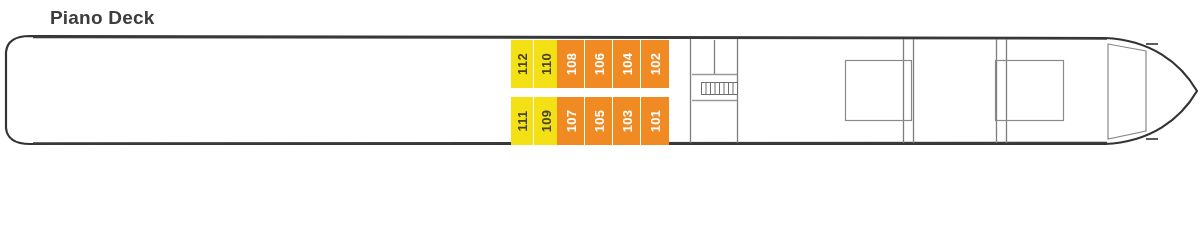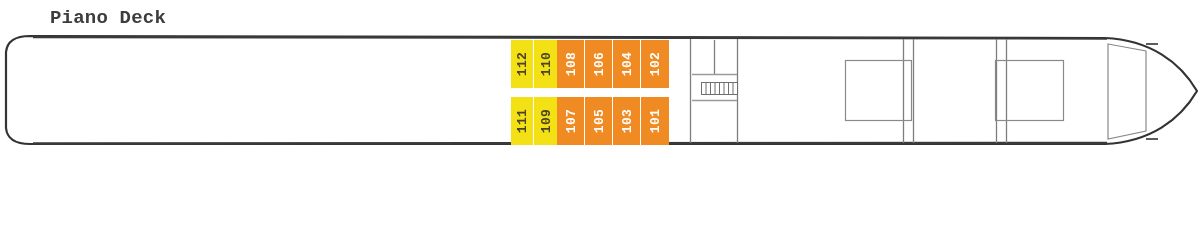--- a/index.html
+++ b/index.html
@@ -13,21 +13,20 @@
     font-family: "Liberation Sans", sans-serif;
     overflow: hidden;
     position: relative;
   }
   #deck-plan {
     position: absolute;
     left: 0;
     top: 0;
     width: 1204px;
     height: 150px;
-    font-family: Liberation Mono, monospace;
   }
   .deck-title {
     position: absolute;
     left: 50px;
     top: 7px;
     font-size: 19px;
     font-weight: bold;
     color: #3d3d3d;
     letter-spacing: 0.2px;
     white-space: nowrap;

